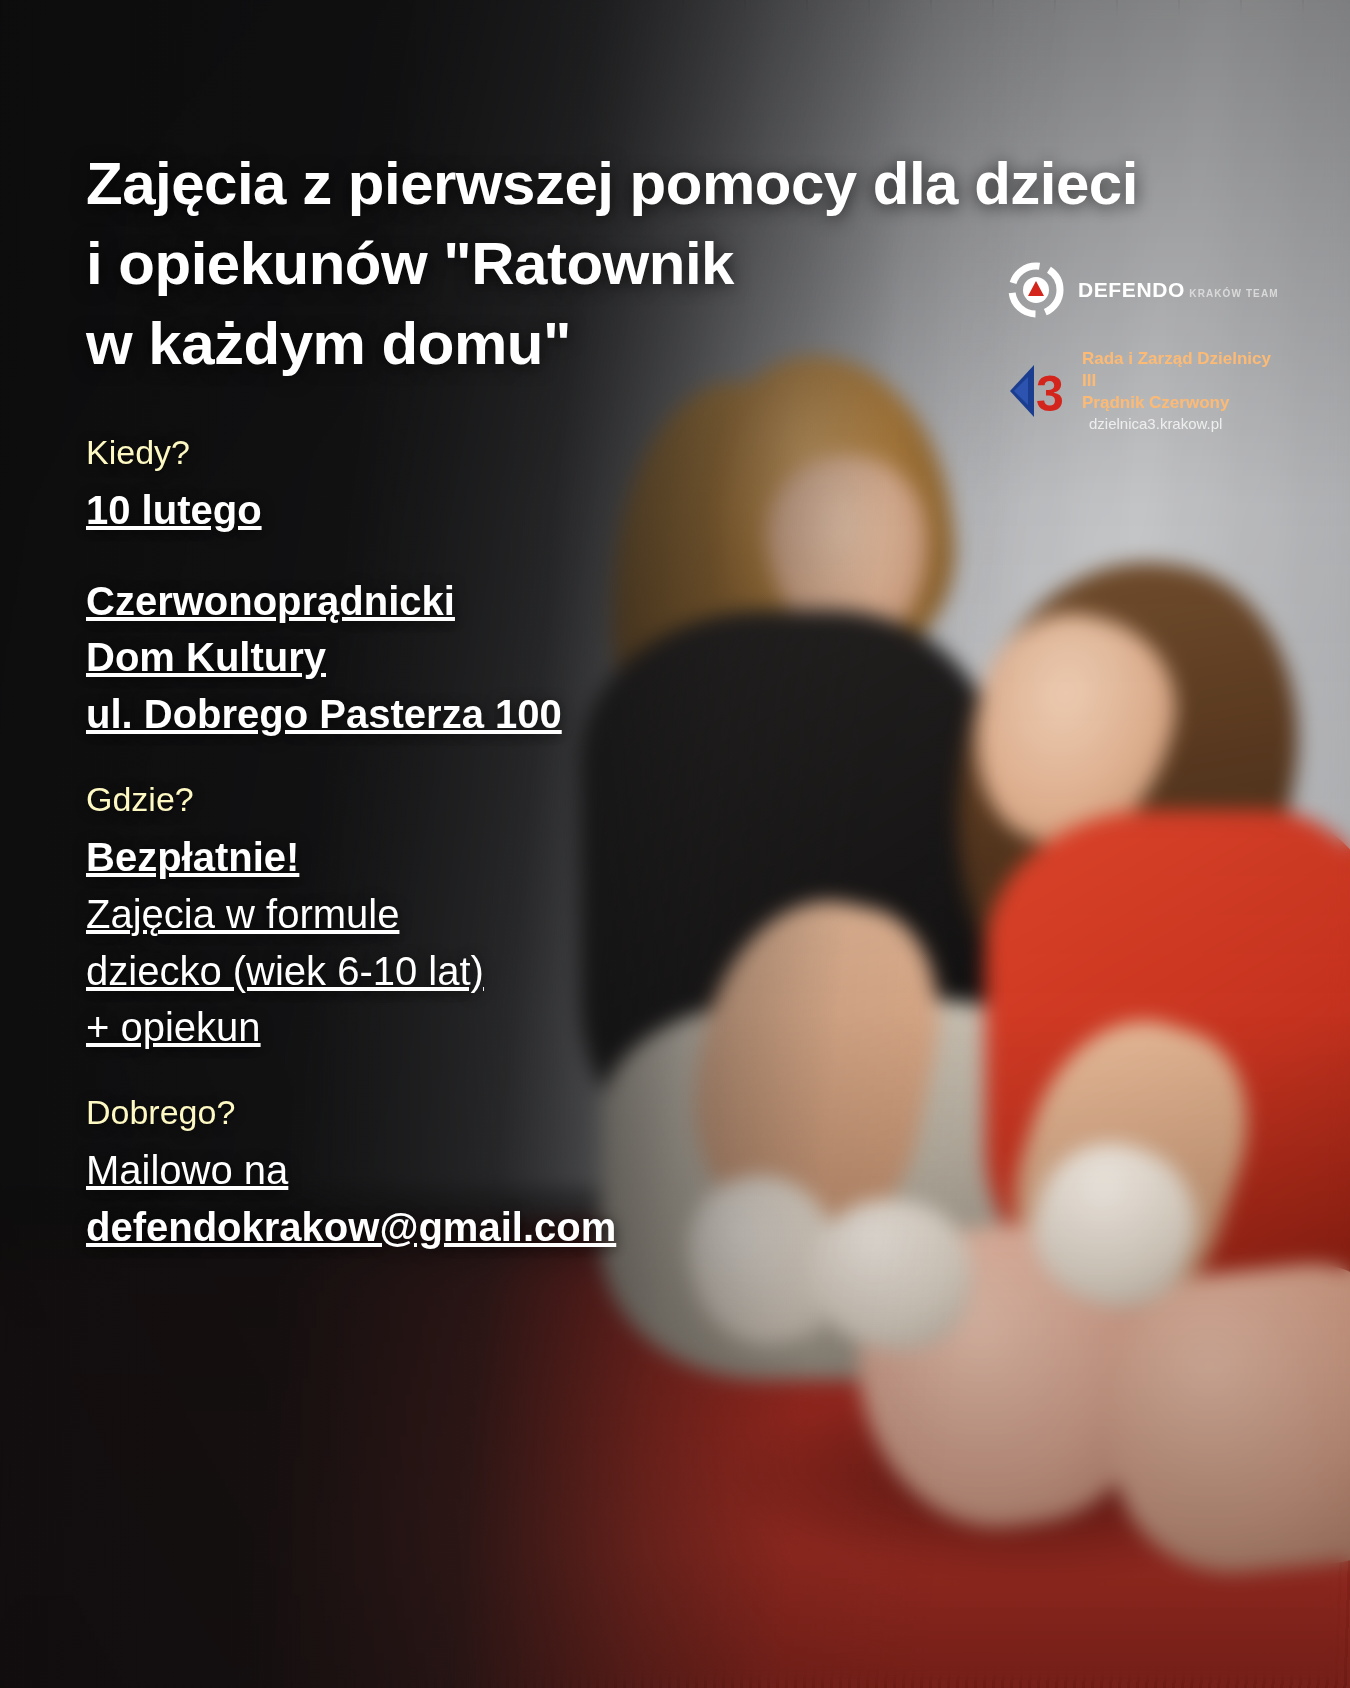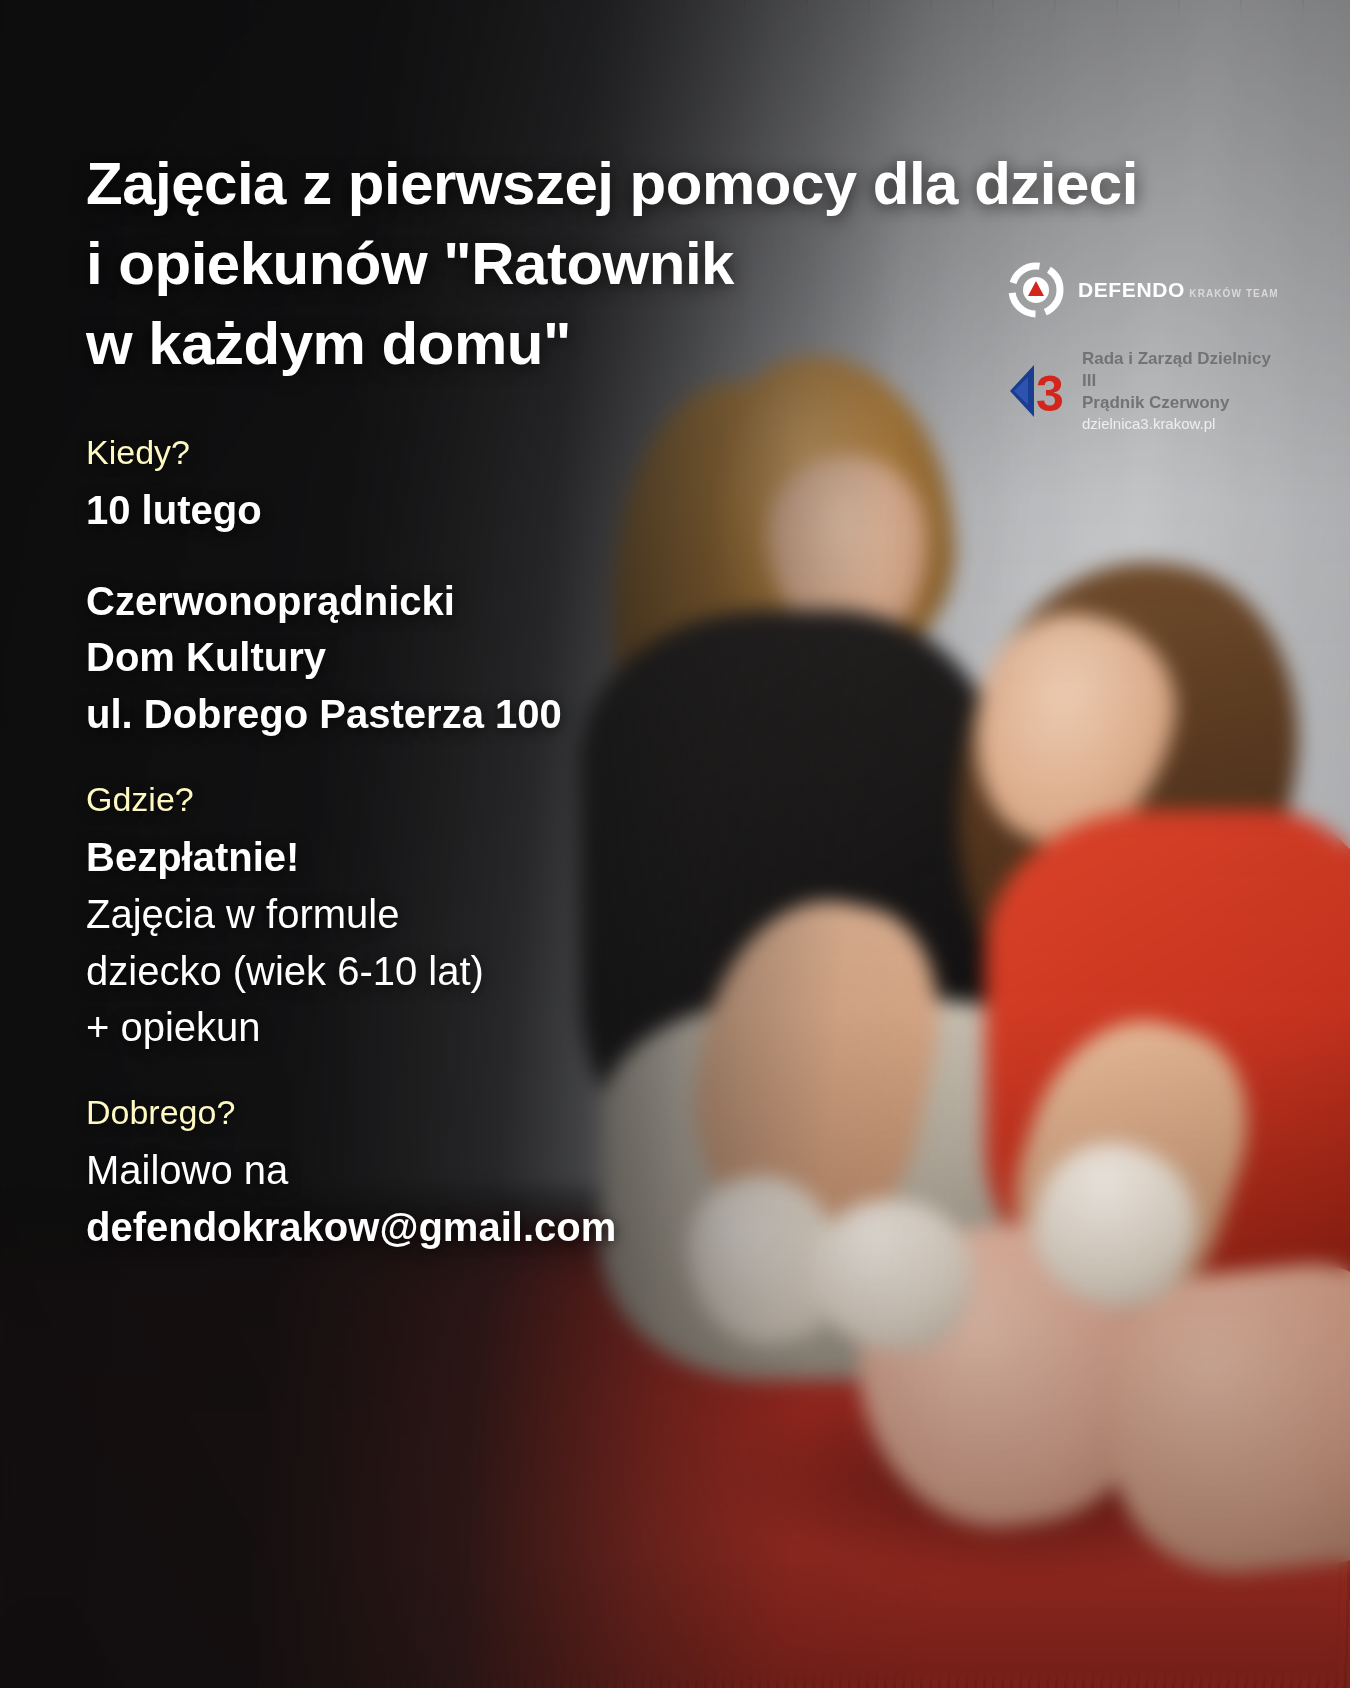--- a/index.html
+++ b/index.html
@@ -185,21 +185,21 @@
     margin-bottom: 6px;
     text-shadow: 0 2px 12px rgba(0,0,0,0.7);
   }
   .a {
     color: #ffffff;
     font-size: 40px;
     line-height: 1.42;
     font-weight: 400;
     text-shadow: 0 2px 14px rgba(0,0,0,0.75);
   }
-  .a .ln { display: block; }
+  .a .ln { display: block; text-decoration: underline; }
   .a .ln.bold { font-weight: 700; }
 
   .footer {
     position: absolute;
     left: 88px; top: 1586px;
     color: #eceaea;
     font-size: 26px;
     font-weight: 400;
     letter-spacing: 0.2px;
     text-shadow: 0 2px 12px rgba(0,0,0,0.8);
@@ -214,22 +214,22 @@
   .defendo-name {
     color: #ffffff; font-size: 21px; font-weight: 700; letter-spacing: 0.6px;
   }
   .defendo-sub {
     color: #d9d9d9; font-size: 10px; font-weight: 600; letter-spacing: 1.1px; margin-top: 10px;
   }
 
   .logo-dzielnica { display: flex; align-items: center; gap: 12px; margin-top: 30px; }
   .dz-mark { width: 62px; height: 60px; flex: 0 0 auto; }
   .dz-text { line-height: 1.28; }
-  .dz-l1, .dz-l2 { color: #737373; font-size: 17px; font-weight: 700; }
-  .dz-l3 { color: #eeeeee; font-size: 15px; font-weight: 400; margin-top: 1px; }
+  .dz-l1, .dz-l2 { color: #fdba74; font-size: 17px; font-weight: 700; }
+  .dz-l3 { color: #eeeeee; font-size: 15px; font-weight: 400; margin-top: 1px; margin-left: 7px; }
 </style>
 </head>
 <body>
 
 <div id="poster">
 
   <div class="photo-layer">
     <div class="wall"></div>
     <div class="floor"></div>
     <div class="floor-shadow"></div>

